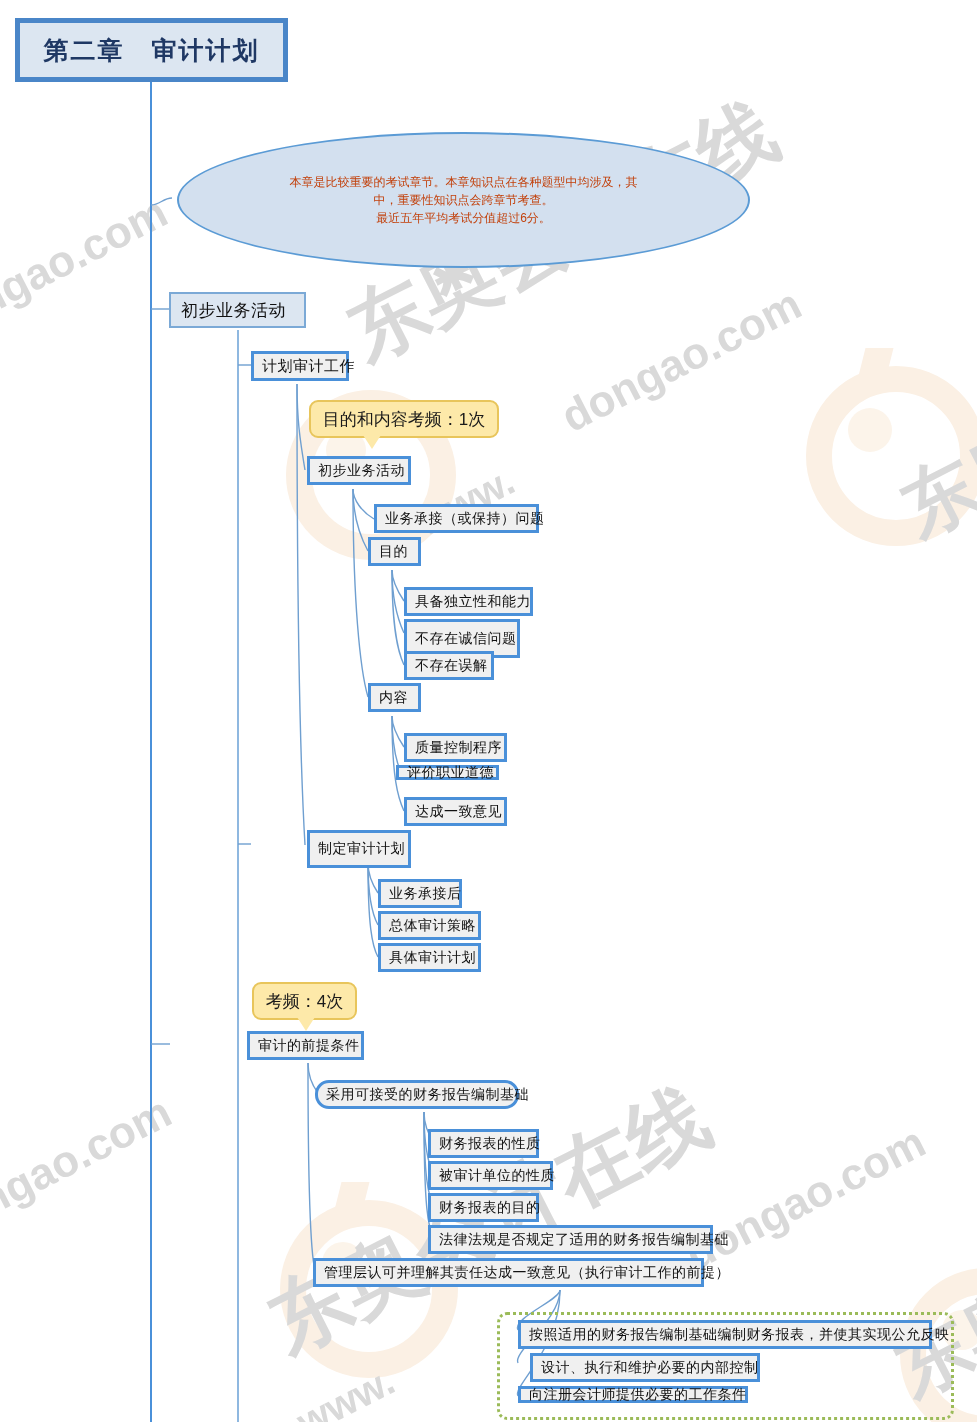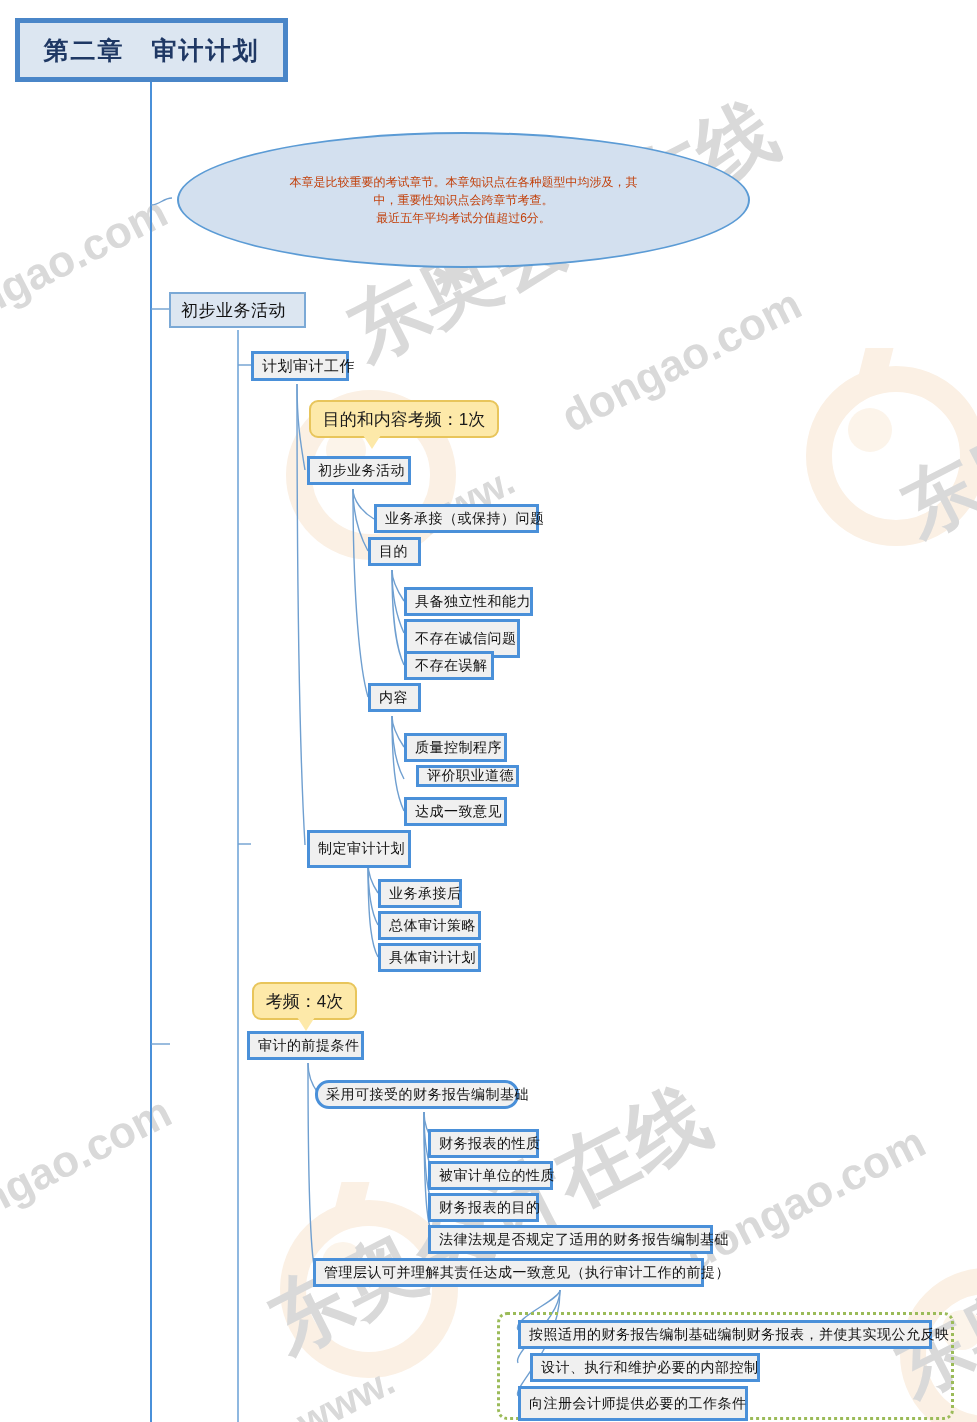--- a/index.html
+++ b/index.html
@@ -255,21 +255,21 @@
 
   <div class="node sm" style="left:368px;top:537px;width:53px;height:29px;">目的</div>
 
   <div class="node sm" style="left:404px;top:587px;width:129px;height:29px;">具备独立性和能力</div>
   <div class="node sm" style="left:404px;top:619px;width:116px;height:39px;">不存在诚信问题</div>
   <div class="node sm" style="left:404px;top:651px;width:90px;height:29px;">不存在误解</div>
 
   <div class="node sm" style="left:368px;top:683px;width:53px;height:29px;">内容</div>
 
   <div class="node sm" style="left:404px;top:733px;width:103px;height:29px;">质量控制程序</div>
-  <div class="node sm" style="left:416px;top:765px;width:103px;height:22px;">评价职业道德</div>
+  <div class="node sm" style="left:396px;top:765px;width:103px;height:15px;">评价职业道德</div>
   <div class="node sm" style="left:404px;top:797px;width:103px;height:29px;">达成一致意见</div>
 
   <div class="node sm" style="left:307px;top:830px;width:104px;height:38px;">制定审计计划</div>
 
   <div class="node sm" style="left:378px;top:879px;width:84px;height:29px;">业务承接后</div>
   <div class="node sm" style="left:378px;top:911px;width:103px;height:29px;">总体审计策略</div>
   <div class="node sm" style="left:378px;top:943px;width:103px;height:29px;">具体审计计划</div>
 
   <div class="callout" style="left:252px;top:982px;width:105px;height:38px;font-size:17px;">
     <span>考频：4次</span>
@@ -284,15 +284,15 @@
   <div class="node sm" style="left:428px;top:1161px;width:125px;height:29px;">被审计单位的性质</div>
   <div class="node sm" style="left:428px;top:1193px;width:111px;height:29px;">财务报表的目的</div>
   <div class="node sm" style="left:428px;top:1225px;width:285px;height:29px;">法律法规是否规定了适用的财务报告编制基础</div>
 
   <div class="node sm" style="left:313px;top:1258px;width:391px;height:29px;">管理层认可并理解其责任达成一致意见（执行审计工作的前提）</div>
 
   <div id="group-box"></div>
 
   <div class="node sm" style="left:518px;top:1320px;width:414px;height:29px;">按照适用的财务报告编制基础编制财务报表，并使其实现公允反映</div>
   <div class="node sm" style="left:518px;top:1353px;width:230px;height:29px;margin-left:12px;">设计、执行和维护必要的内部控制</div>
-  <div class="node sm" style="left:518px;top:1386px;width:230px;height:35px;">向注册会计师提供必要的工作条件</div>
+  <div class="node sm" style="left:518px;top:1386px;width:230px;height:17px;">向注册会计师提供必要的工作条件</div>
 
 </div>
 
 </body></html>

